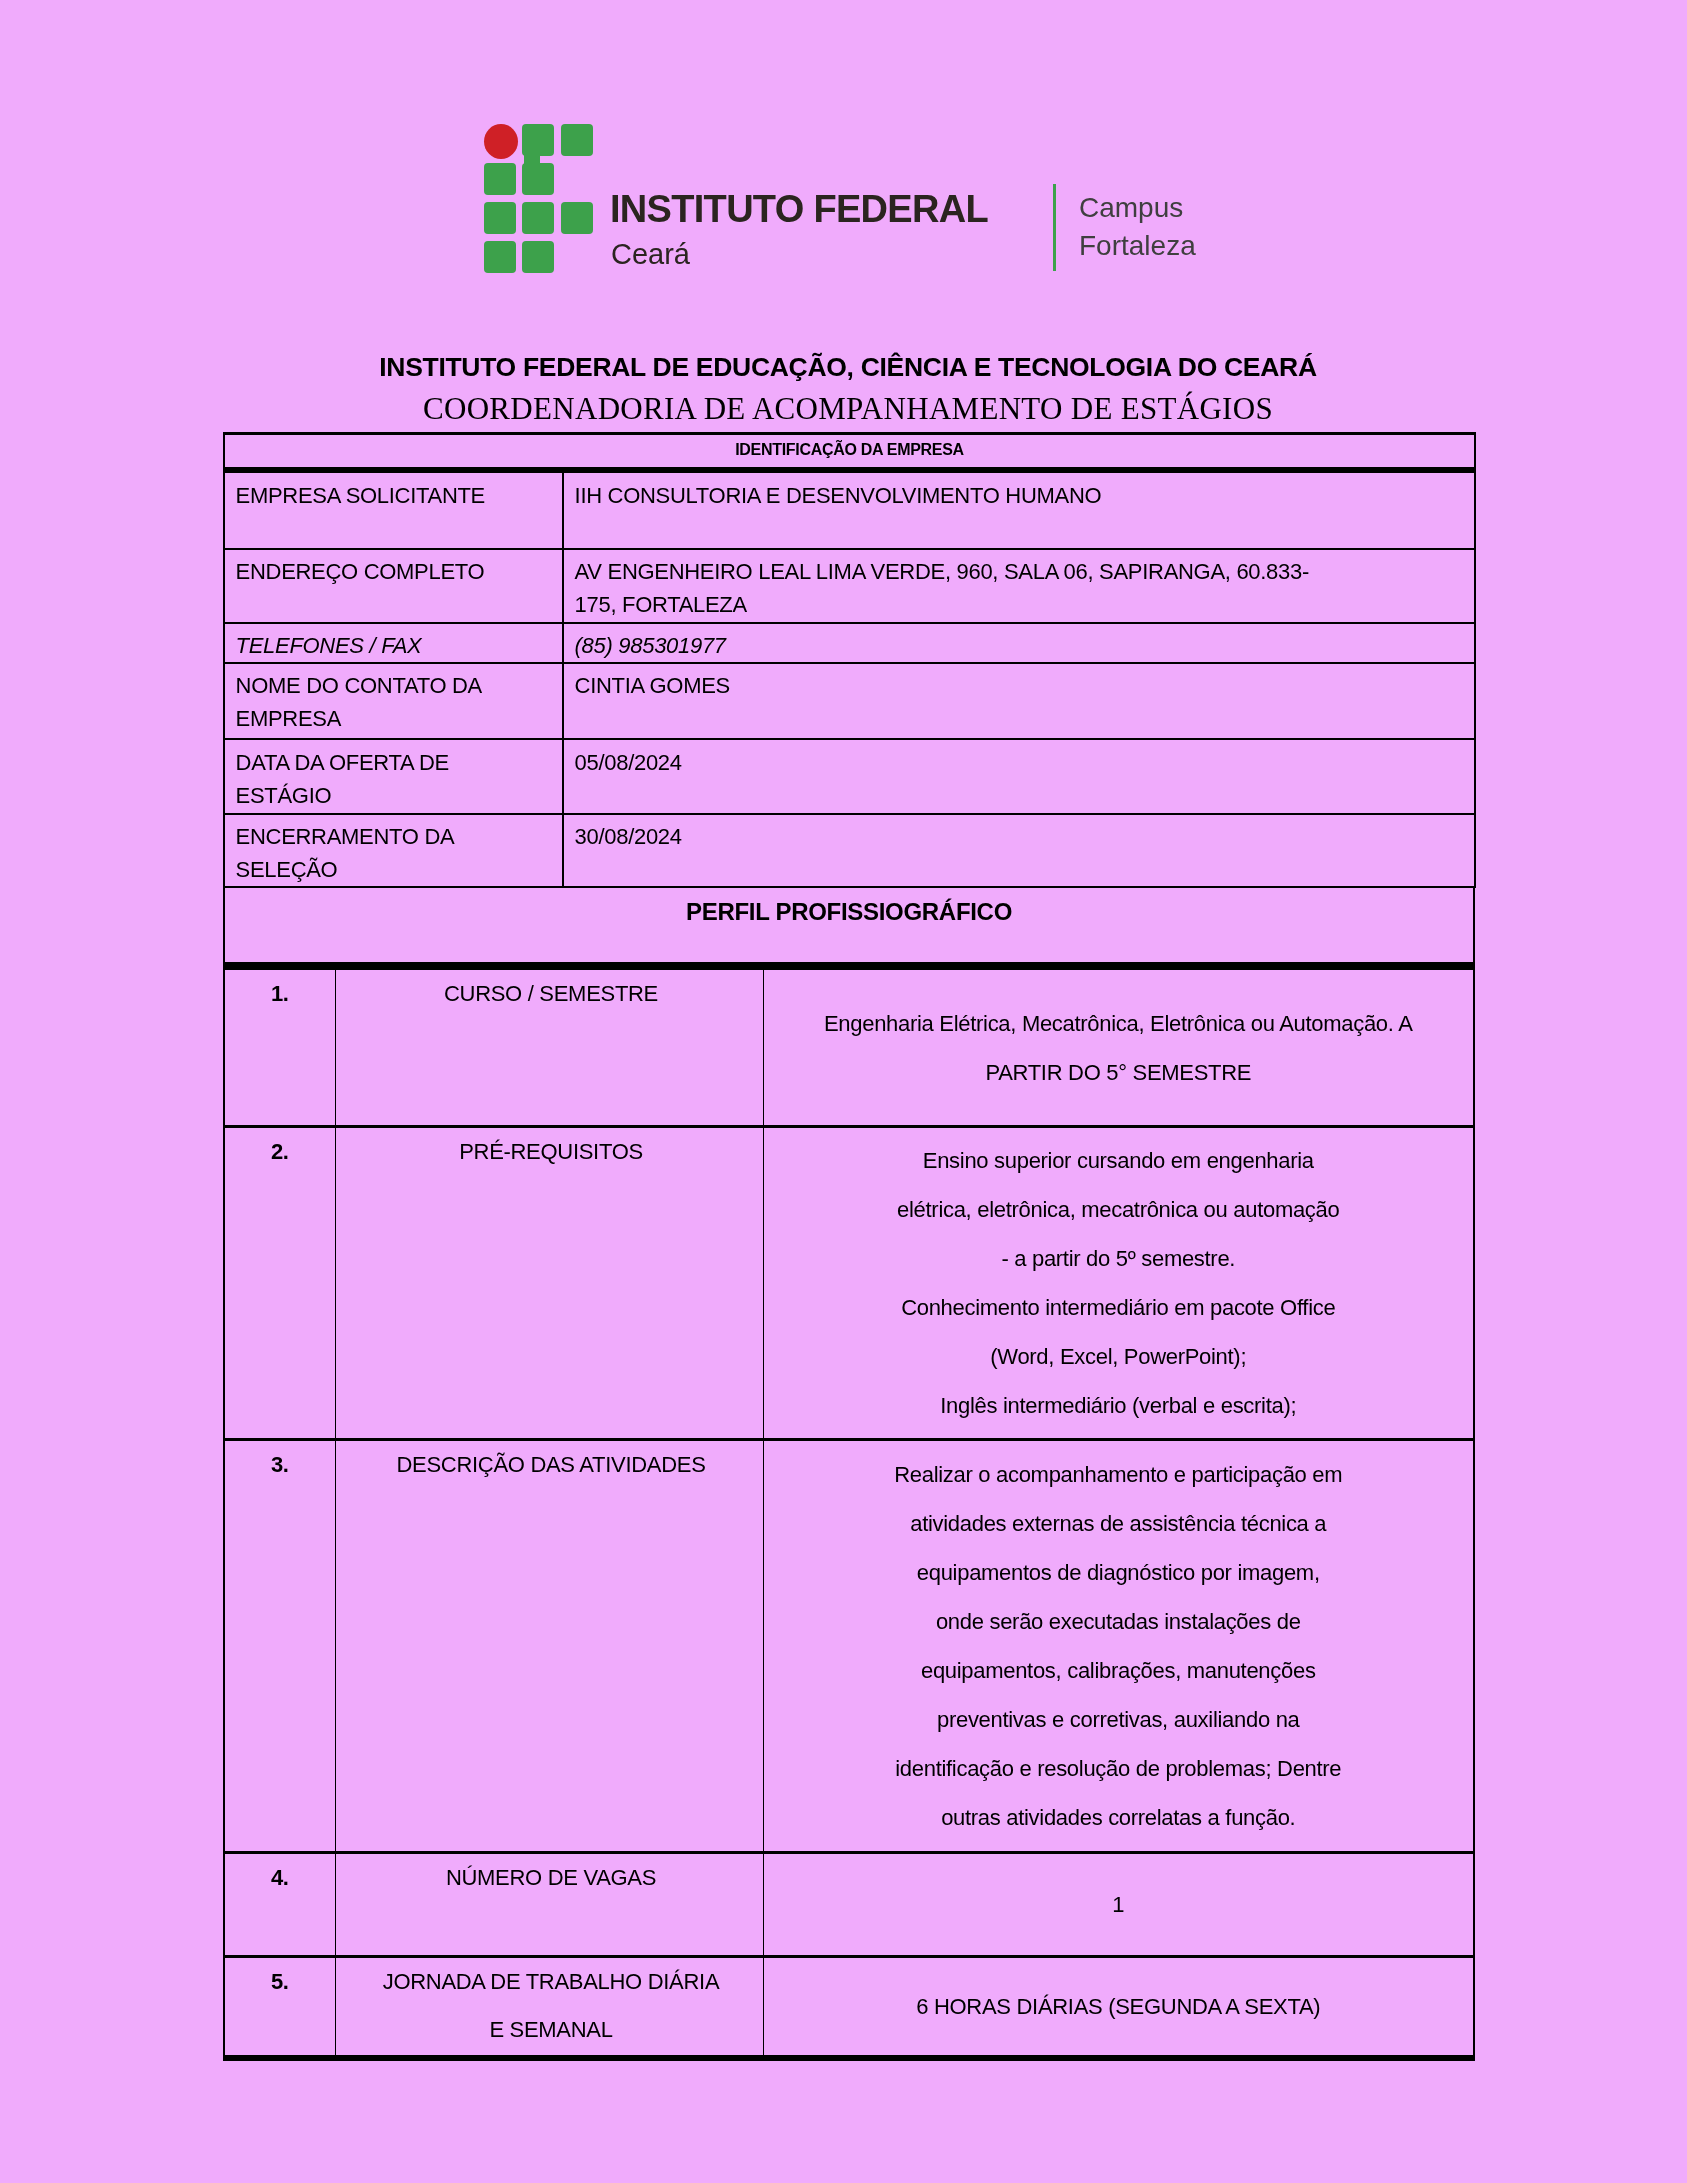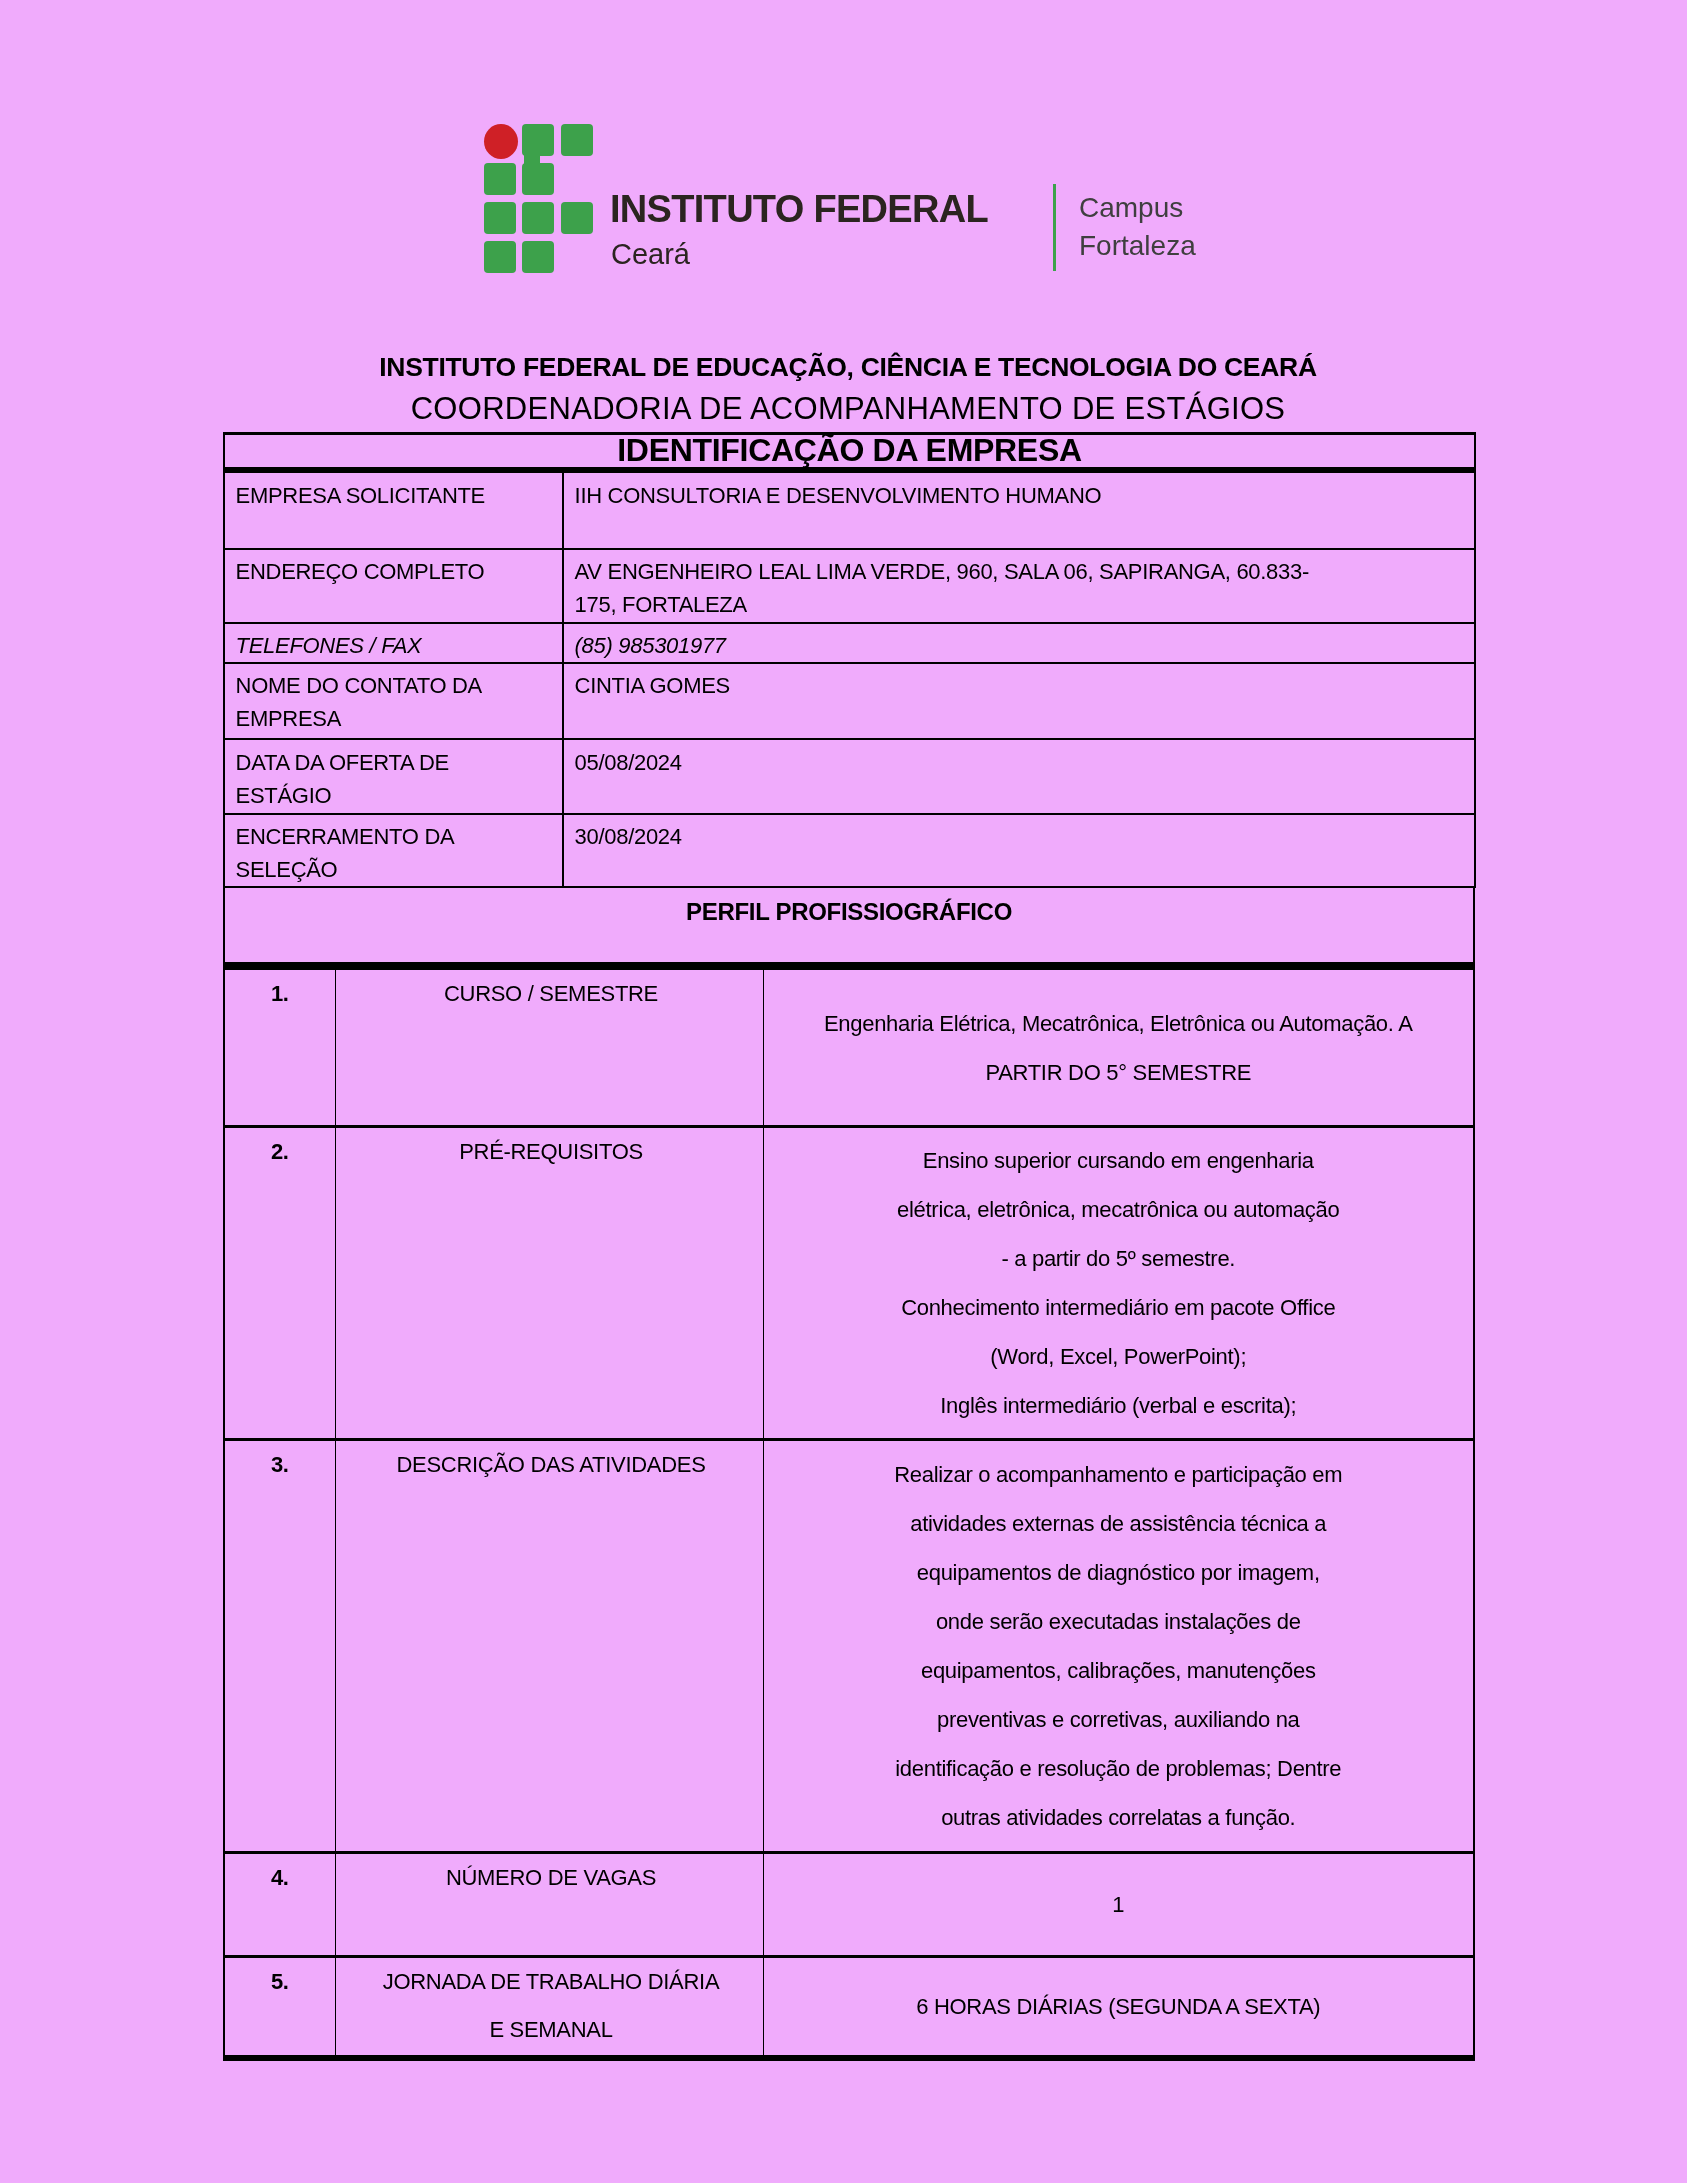--- a/index.html
+++ b/index.html
@@ -16,29 +16,29 @@
   .c1{left:0;} .c2{left:38px;} .c3{left:77px;}
   .r1{top:0;} .r2{top:39px;} .r3{top:78px;} .r4{top:117px;}
   .brand{position:absolute;left:126px;top:66px;font-size:38px;font-weight:bold;color:#2b2420;letter-spacing:-0.7px;line-height:38px;}
   .region{position:absolute;left:127px;top:114px;font-size:29px;color:#2b2420;line-height:32px;}
   .campus-divider{position:absolute;left:569px;top:60px;width:2.6px;height:87px;background:#3da14b;}
   .campus{position:absolute;left:595px;top:65px;font-size:28px;color:#3f3f3f;line-height:38px;white-space:pre-line;}
 
   
   .content{position:absolute;left:223px;top:344px;width:1250px;}
   .doc-title{font-size:26.5px;font-weight:bold;text-align:center;line-height:30px;margin:8px;letter-spacing:-0.3px;}
-  .doc-subtitle{font-family:Liberation Sans, sans-serif;font-size:31px;font-weight:normal;text-align:center;line-height:37px;margin:0 0 5.3px 0;letter-spacing:0.3px;}
+  .doc-subtitle{font-family:Liberation Serif, serif;font-size:31px;font-weight:normal;text-align:center;line-height:37px;margin:0 0 5.3px 0;letter-spacing:0.3px;}
 
   table{table-layout:fixed;border-collapse:collapse;width:1250px;}
   td{letter-spacing:-0.3px;}
 
   
   #t1{border:2px solid #000;border-top-width:3.3px;border-bottom-width:2.6px;}
   #t1 td{border:2px solid #000;font-size:22px;line-height:33px;vertical-align:top;padding:5.3px 9.3px 0 10.6px;white-space:pre-line;}
-  #t1 tr.sec td{border-bottom:6.6px solid #000;font-weight:bold;font-size:32px;text-align:center;padding:0;line-height:30px;height:32px;}
+  #t1 tr.sec td{border-bottom:6.6px solid #000;font-weight:bold;font-size:16px;text-align:center;padding:0;line-height:30px;height:32px;}
   #t1 tr.h-empresa td{height:69px;}
   #t1 tr.h-endereco td{height:67px;border-radius:9px;}
   #t1 tr.h-telefones td{height:32px;font-style:italic;}
   #t1 tr.h-nome td{height:69px;}
   #t1 tr.h-data td{height:67px;}
   #t1 tr.h-encerr td{height:62px;}
 
   
   #t2{border:2px solid #000;border-top:0;border-bottom-width:6px;}
   #t2 td{border:3.3px solid #000;border-left-width:1.3px;border-right-width:1.3px;font-size:22px;}

